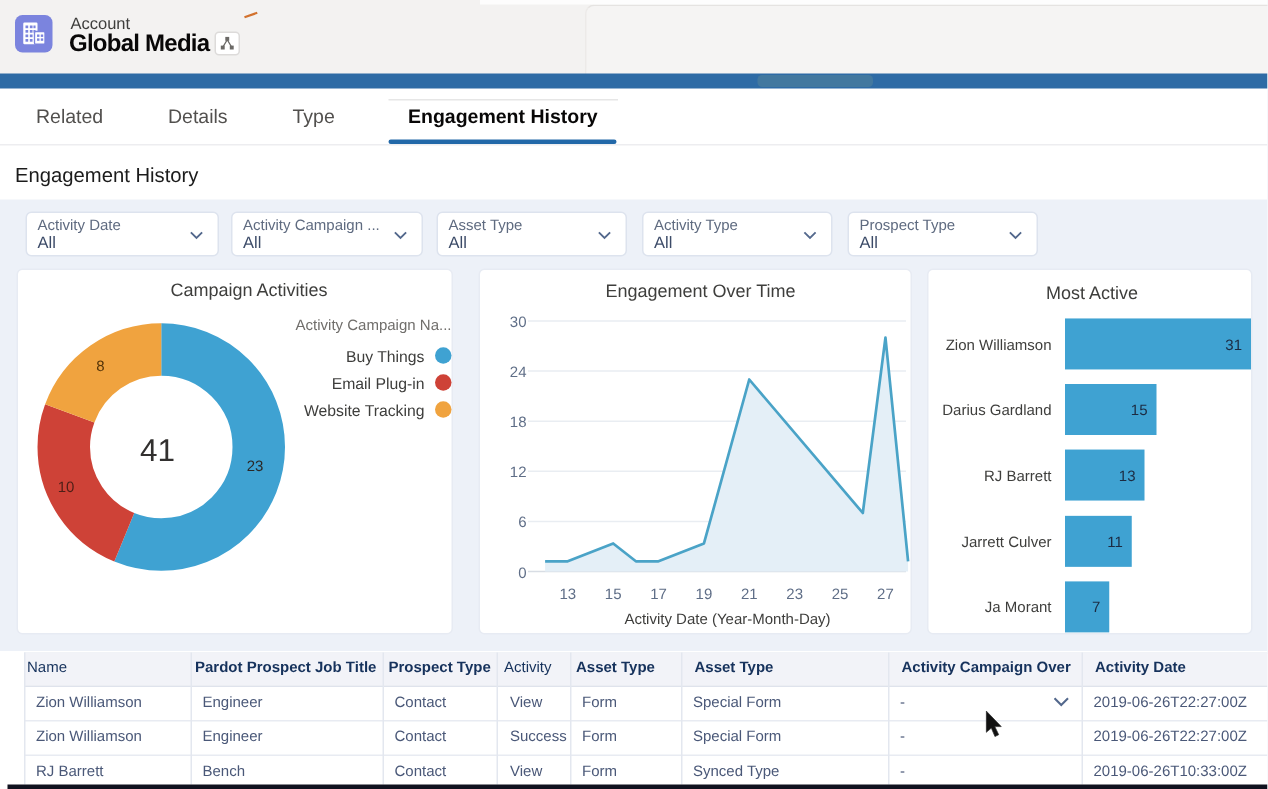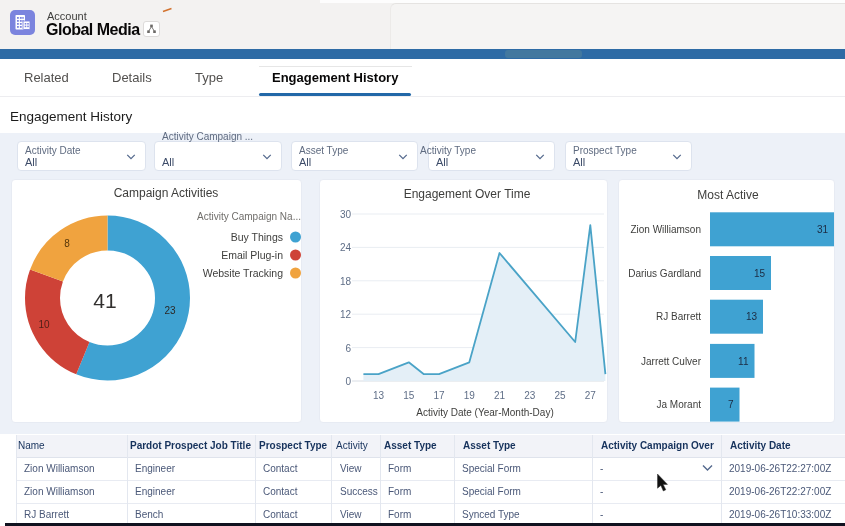--- a/index.html
+++ b/index.html
@@ -65,25 +65,25 @@
 
 <div class="abs" style="left:0;top:133px;width:845px;height:301px;background:#edf1f8"></div>
 
 <div class="abs" style="left:17px;top:141px;width:129px;height:30px;background:#fff;border:1px solid #dde3ee;border-radius:4px;box-sizing:border-box"></div>
 <div class="abs" style="left:154px;top:141px;width:128px;height:30px;background:#fff;border:1px solid #dde3ee;border-radius:4px;box-sizing:border-box"></div>
 <div class="abs" style="left:291px;top:141px;width:127px;height:30px;background:#fff;border:1px solid #dde3ee;border-radius:4px;box-sizing:border-box"></div>
 <div class="abs" style="left:428px;top:141px;width:127px;height:30px;background:#fff;border:1px solid #dde3ee;border-radius:4px;box-sizing:border-box"></div>
 <div class="abs" style="left:565px;top:141px;width:127px;height:30px;background:#fff;border:1px solid #dde3ee;border-radius:4px;box-sizing:border-box"></div>
 <div class="abs" style="left:25px;top:145px;font-size:10px;color:#5f6b80">Activity Date</div>
 <div class="abs" style="left:25px;top:156px;font-size:11px;color:#3c4b68">All</div>
-<div class="abs" style="left:162px;top:131px;font-size:10px;color:#5f6b80">Activity Campaign ...</div>
+<div class="abs" style="left:162px;top:145px;font-size:10px;color:#5f6b80">Activity Campaign ...</div>
 <div class="abs" style="left:162px;top:156px;font-size:11px;color:#3c4b68">All</div>
 <div class="abs" style="left:299px;top:145px;font-size:10px;color:#5f6b80">Asset Type</div>
 <div class="abs" style="left:299px;top:156px;font-size:11px;color:#3c4b68">All</div>
-<div class="abs" style="left:420px;top:145px;font-size:10px;color:#5f6b80">Activity Type</div>
+<div class="abs" style="left:436px;top:145px;font-size:10px;color:#5f6b80">Activity Type</div>
 <div class="abs" style="left:436px;top:156px;font-size:11px;color:#3c4b68">All</div>
 <div class="abs" style="left:573px;top:145px;font-size:10px;color:#5f6b80">Prospect Type</div>
 <div class="abs" style="left:573px;top:156px;font-size:11px;color:#3c4b68">All</div>
 <svg class="abs" style="left:126px;top:152.5px" width="10" height="8" viewBox="0 0 12 8">
     <path d="M1.5 1.5 L6 6 L10.5 1.5" fill="none" stroke="#54698d" stroke-width="1.5"></path>
   </svg>
 <svg class="abs" style="left:262px;top:152.5px" width="10" height="8" viewBox="0 0 12 8">
     <path d="M1.5 1.5 L6 6 L10.5 1.5" fill="none" stroke="#54698d" stroke-width="1.5"></path>
   </svg>
 <svg class="abs" style="left:398px;top:152.5px" width="10" height="8" viewBox="0 0 12 8">

